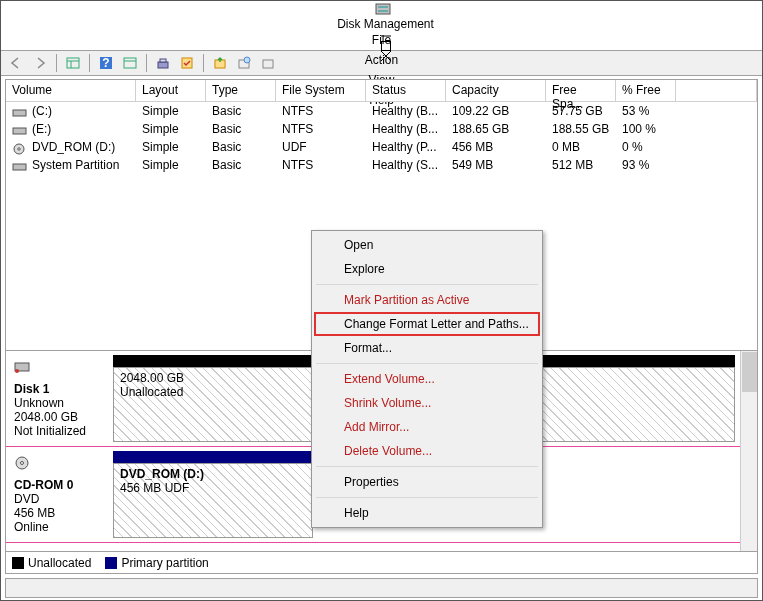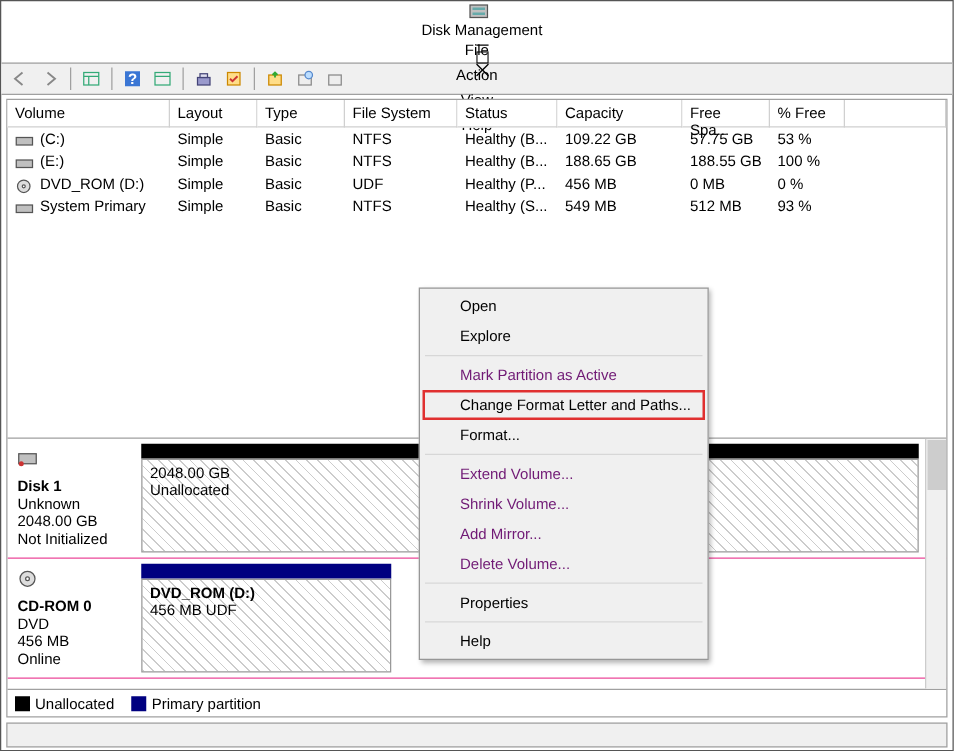--- a/index.html
+++ b/index.html
@@ -37,23 +37,23 @@
 .part-header.primary { background: #000080; }
 .part-body { flex: 1; background: #fff; border: 1px solid #999; padding: 3px 6px; }
 .part-hatched { background-image: repeating-linear-gradient(45deg, #ccc 0, #ccc 1px, #fff 1px, #fff 6px); }
 .disk-icon { width: 16px; height: 16px; margin-bottom: 4px; }
 
 .legend { height: 22px; border-top: 1px solid #a0a0a0; display: flex; align-items: center; padding: 0 6px; gap: 14px; }
 .legend-sw { width: 12px; height: 12px; display: inline-block; margin-right: 4px; vertical-align: middle; }
 
 .statusbar { position: absolute; bottom: 2px; left: 4px; right: 4px; height: 20px; border: 1px solid #a0a0a0; background: #f0f0f0; }
 
-.context-menu { position: absolute; left: 334px; top: 229px; width: 232px; background: #f0f0f0; border: 1px solid #979797; box-shadow: 2px 2px 4px rgba(0,0,0,.3); z-index: 100; padding: 2px; }
+.context-menu { position: absolute; left: 310px; top: 229px; width: 232px; background: #f0f0f0; border: 1px solid #979797; box-shadow: 2px 2px 4px rgba(0,0,0,.3); z-index: 100; padding: 2px; }
 .ctx-item { padding: 5px 26px 5px 30px; white-space: nowrap; }
-.ctx-item.disabled { color: #701a75; }
+.ctx-item.disabled { color: #b91c1c; }
 .ctx-sep { height: 1px; background: #d7d7d7; margin: 3px 2px; }
 .ctx-item.highlight { outline: 2px solid #e03030; outline-offset: -2px; }
 
 .disks-scroll { position:absolute; right:0; top:0; width:17px; height:100%; background:#f0f0f0; border-left:1px solid #ccc;}
 .disks-scroll .thumb{margin:1px;width:15px;height:40px;background:#cdcdcd;}
 </style>
 </head>
 <body>
 
 <div class="titlebar">
@@ -203,21 +203,21 @@
           <div class="vol-cell c2">Basic</div>
           <div class="vol-cell c3">UDF</div>
           <div class="vol-cell c4">Healthy (P...</div>
           <div class="vol-cell c5">456 MB</div>
           <div class="vol-cell c6">0 MB</div>
           <div class="vol-cell c7">0 %</div>
         </div>
         <div class="vol-row">
           <div class="vol-cell c0"><span class="vol-icon"><svg width="16" height="12">
                 <rect x="1" y="3" width="13" height="6" fill="#c0c0c0" stroke="#555"></rect>
-              </svg></span><span>System Primary</span></div>
+              </svg></span><span>System Partition</span></div>
           <div class="vol-cell c1">Simple</div>
           <div class="vol-cell c2">Basic</div>
           <div class="vol-cell c3">NTFS</div>
           <div class="vol-cell c4">Healthy (S...</div>
           <div class="vol-cell c5">549 MB</div>
           <div class="vol-cell c6">512 MB</div>
           <div class="vol-cell c7">93 %</div>
         </div>
       </div>
   </div>

